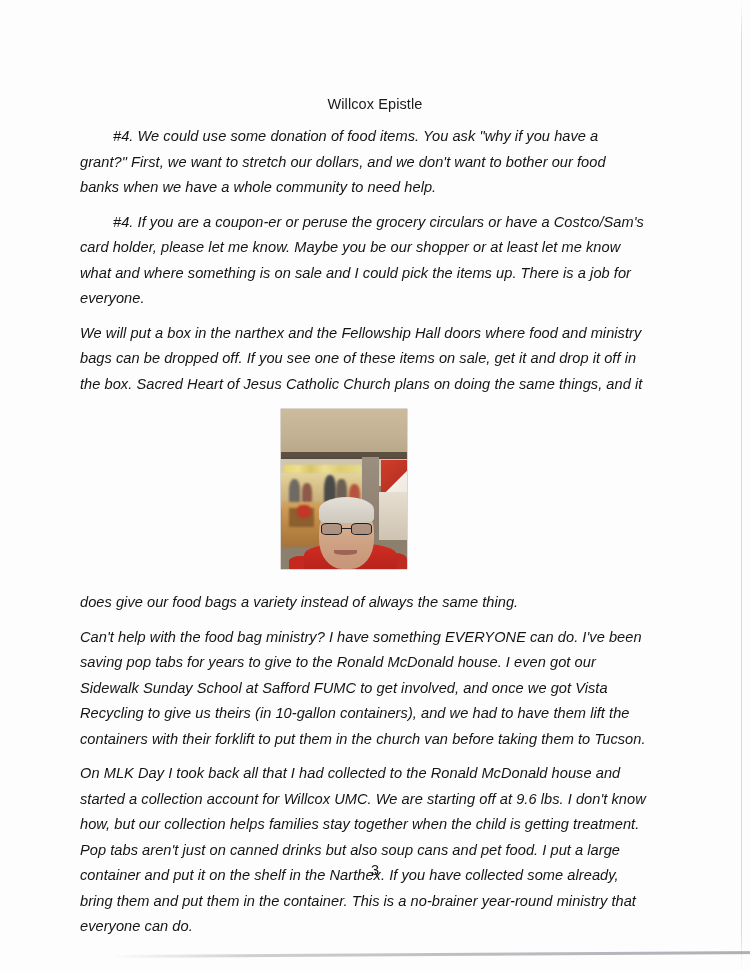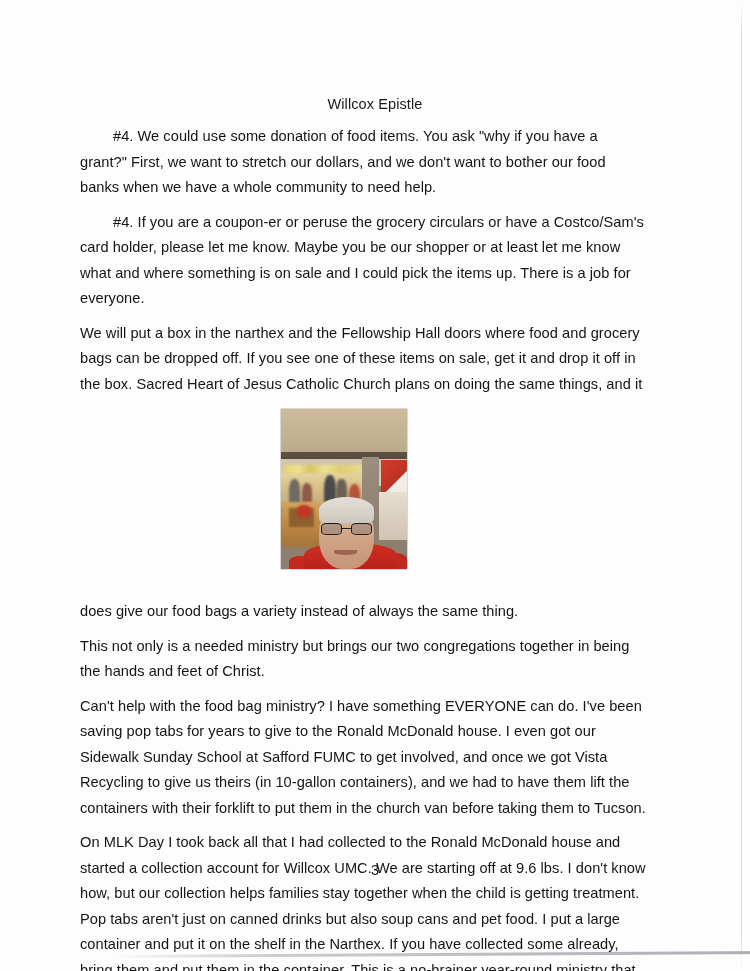--- a/index.html
+++ b/index.html
@@ -74,29 +74,30 @@
     width: 568px;
     font-size: 14.6px;
     line-height: 25.5px;
     color: #141414;
     letter-spacing: 0.05px;
     text-align: left;
   }
 
   .para {
     margin: 0 0 9px 0;
+    font-style: italic;
   }
   .para.indented {
     text-indent: 33px;
   }
   
   .para.gap-before {
   }
   .para.wrap-after-photo {
-    margin-top: 17px;
+    margin-top: 8px;
   }
 
   .photo-block {
     
     height: 176px;
     position: relative;
   }
 
   
   .photo {
@@ -254,21 +255,21 @@
   <div class="scan-edge-bottom"></div>
 
   <div class="doc-header">Willcox Epistle</div>
 
   <div class="body-text">
 
     <p class="para indented">#4. We could use some donation of food items. You ask "why if you have a grant?" First, we want to stretch our dollars, and we don't want to bother our food banks when we have a whole community to need help.</p>
 
     <p class="para indented">#4. If you are a coupon-er or peruse the grocery circulars or have a Costco/Sam's card holder, please let me know. Maybe you be our shopper or at least let me know what and where something is on sale and I could pick the items up. There is a job for everyone.</p>
 
-    <p class="para">We will put a box in the narthex and the Fellowship Hall doors where food and grocery bags can be dropped off. If you see one of these items on sale, get it and drop it off in the box. Sacred Heart of Jesus Catholic Church plans on doing the same things, and it</p>
+    <p class="para">We will put a box in the narthex and the Fellowship Hall doors where food and ministry bags can be dropped off. If you see one of these items on sale, get it and drop it off in the box. Sacred Heart of Jesus Catholic Church plans on doing the same things, and it</p>
 
     <div class="photo-block">
       <div class="photo">
         <div class="photo-inner">
           <div class="ph-ceiling"></div>
           <div class="ph-beam"></div>
           <div class="ph-upperwall"></div>
           <div class="ph-aisle"></div>
           <div class="ph-lights"></div>
           <div class="ph-pillar"></div>
@@ -292,21 +293,20 @@
             <div class="ph-bridge"></div>
             <div class="ph-lens right"></div>
           </div>
           <div class="ph-mouth"></div>
         </div>
       </div>
     </div>
 
     <p class="para wrap-after-photo">does give our food bags a variety instead of always the same thing.</p>
 
-    <p class="para">This not only is a needed ministry but brings our two congregations together in being the hands and feet of Christ.</p>
 
     <p class="para gap-before">Can't help with the food bag ministry? I have something EVERYONE can do. I've been saving pop tabs for years to give to the Ronald McDonald house. I even got our Sidewalk Sunday School at Safford FUMC to get involved, and once we got Vista Recycling to give us theirs (in 10-gallon containers), and we had to have them lift the containers with their forklift to put them in the church van before taking them to Tucson.</p>
 
     <p class="para">On MLK Day I took back all that I had collected to the Ronald McDonald house and started a collection account for Willcox UMC. We are starting off at 9.6 lbs. I don't know how, but our collection helps families stay together when the child is getting treatment. Pop tabs aren't just on canned drinks but also soup cans and pet food. I put a large container and put it on the shelf in the Narthex. If you have collected some already, bring them and put them in the container. This is a no-brainer year-round ministry that everyone can do.</p>
 
   </div>
 
   <div class="page-number">3</div>
 
 </div>

